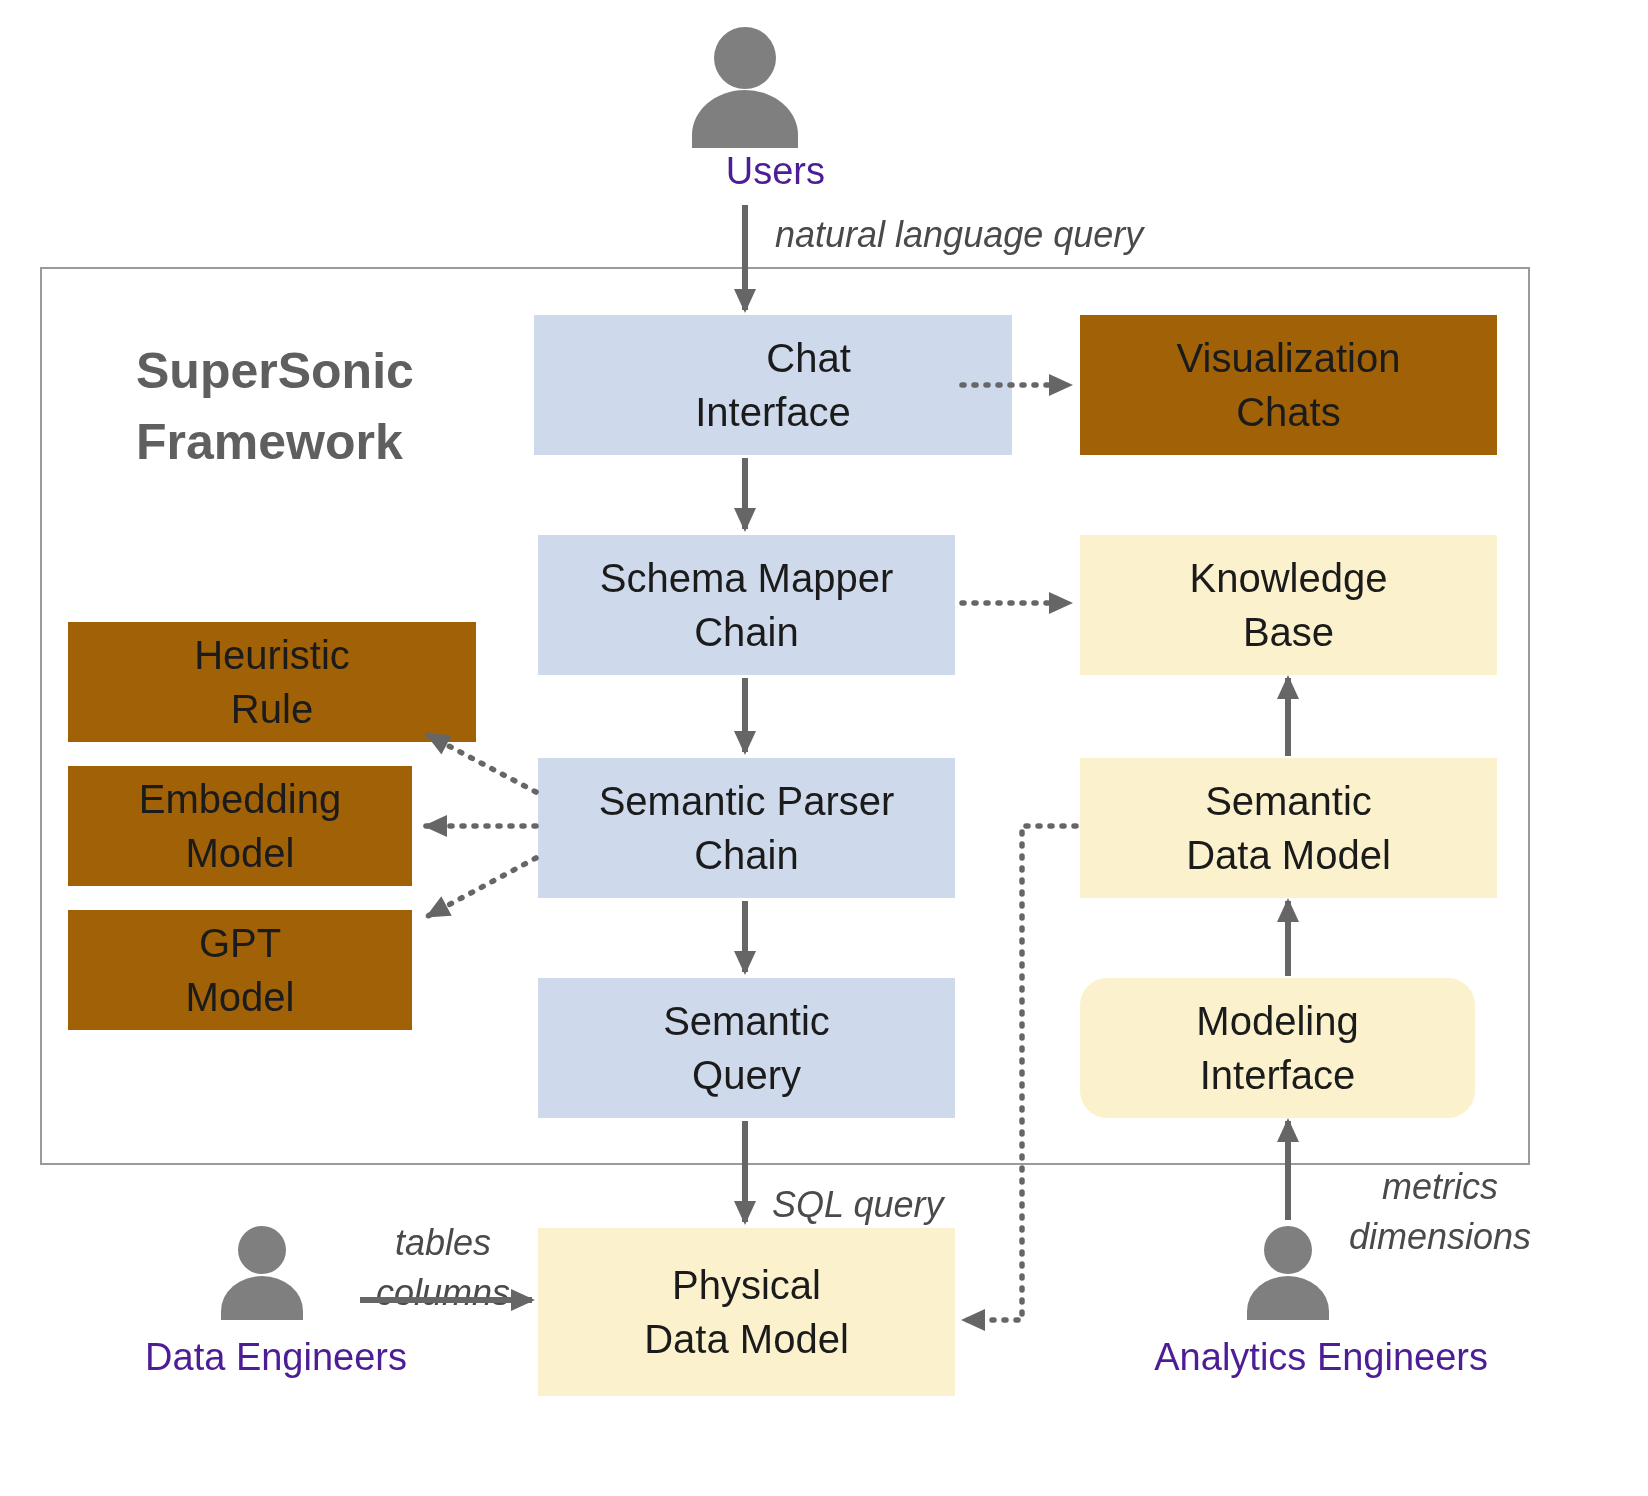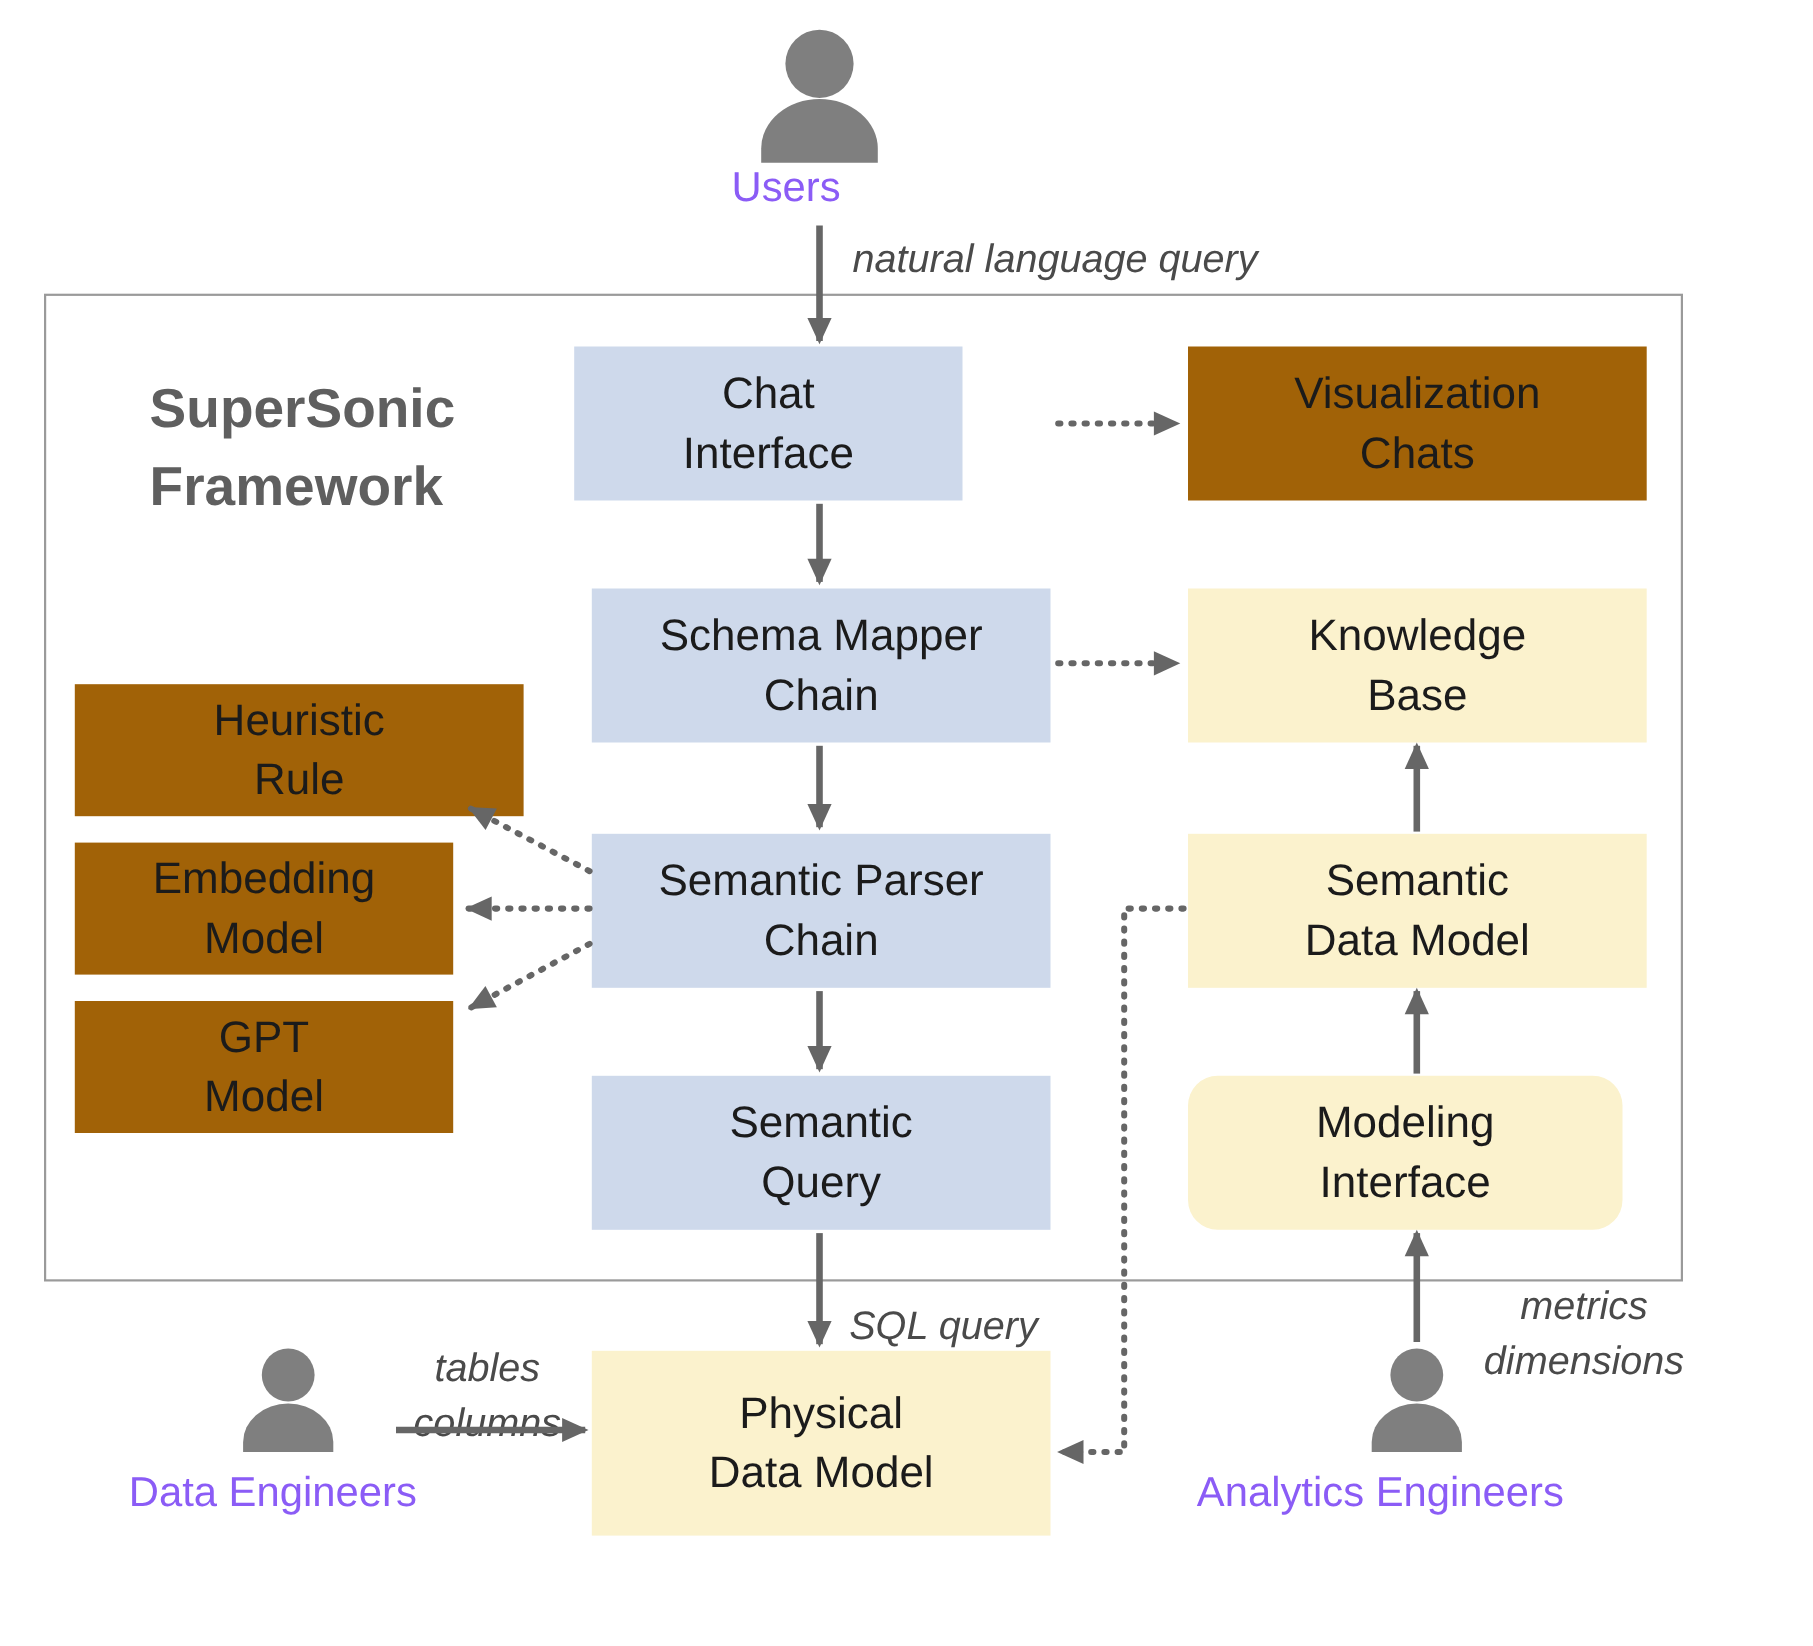--- a/index.html
+++ b/index.html
@@ -50,23 +50,23 @@
     left:0; top:0;
     z-index:3;
     pointer-events:none;
   }
   .actor-icon{
     position:absolute;
     z-index:2;
   }
   .actor-label{
     position:absolute;
-    text-align:left;
+    text-align:right;
     font-size:38px;
-    color:#8b5cf6;
+    color:#4c1d95;
     z-index:2;
   }
   .edge-label{
     position:absolute;
     font-style:italic;
     font-size:36px;
     color:#4a4a4a;
     line-height:1.4;
     white-space:pre-line;
     z-index:2;
@@ -81,21 +81,21 @@
   <div class="framework-border"></div>
   <div class="framework-title">SuperSonic
 Framework</div>
 
   <svg class="actor-icon" style="left:665px; top:18px;" width="160" height="132" viewBox="0 0 160 132">
     <circle cx="80" cy="40" r="31" fill="#7f7f7f"></circle>
     <path d="M27,130 v-13 a53,45 0 0 1 106,0 v13 z" fill="#7f7f7f"></path>
   </svg>
   <div class="actor-label" style="left:665px; top:150px; width:160px;">Users</div>
 
-  <div class="node blue" style="left:522px; top:315px; width:353px; height:140px;">Chat
+  <div class="node blue" style="left:534px; top:315px; width:478px; height:140px;text-align:right;">Chat
 Interface</div>
   <div class="node blue" style="left:538px; top:535px; width:417px; height:140px;">Schema Mapper
 Chain</div>
   <div class="node blue" style="left:538px; top:758px; width:417px; height:140px;">Semantic Parser
 Chain</div>
   <div class="node blue" style="left:538px; top:978px; width:417px; height:140px;">Semantic
 Query</div>
 
   <div class="node gray" style="left:1080px; top:315px; width:417px; height:140px;">Visualization
 Chats</div>

